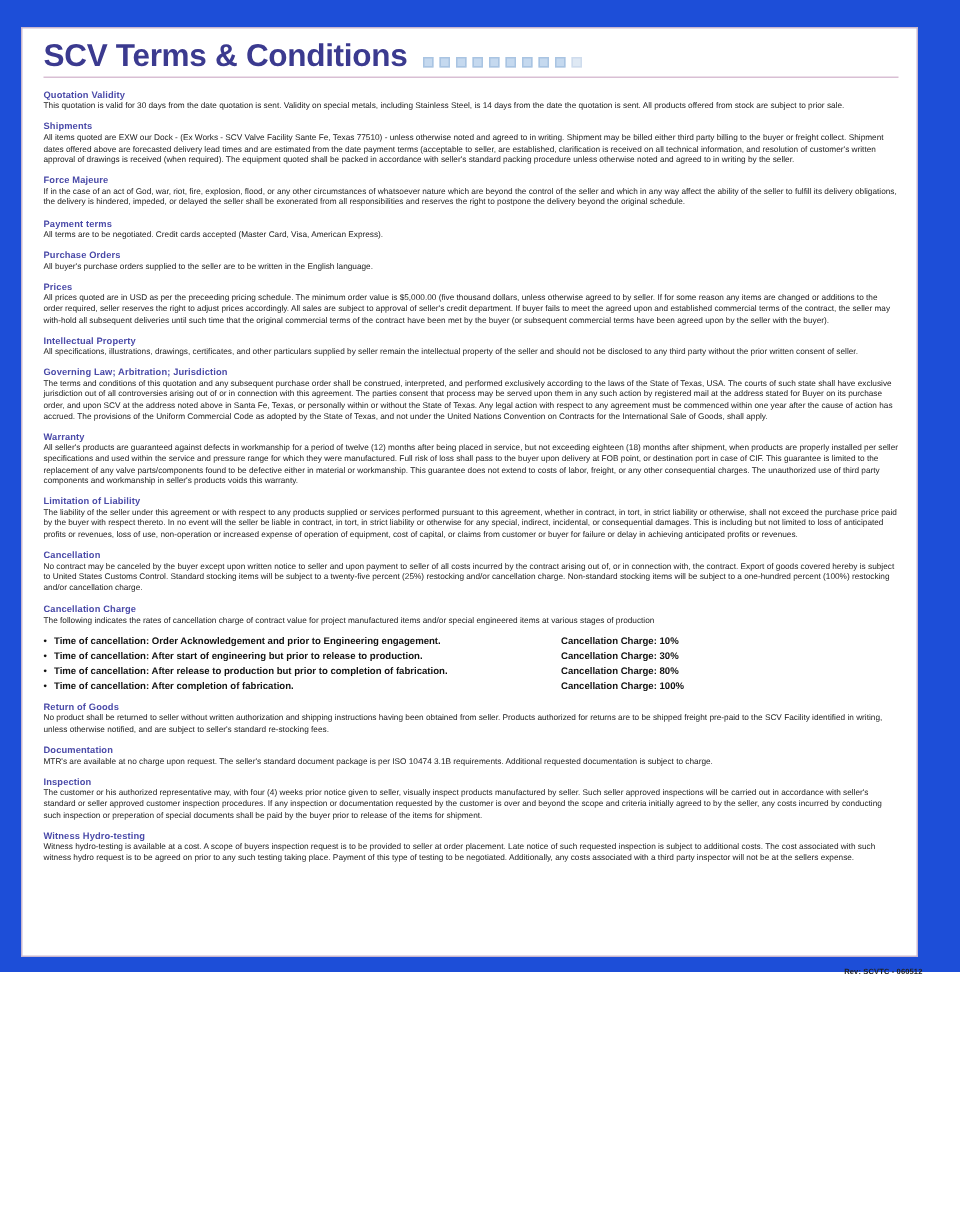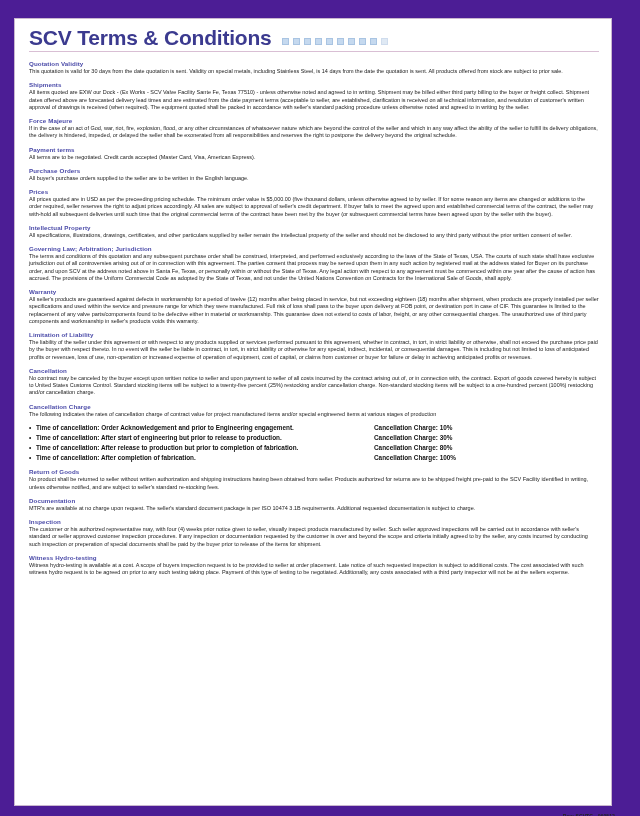--- a/index.html
+++ b/index.html
@@ -8,22 +8,22 @@
     padding: 0;
     width: 640px;
     height: 816px;
     background: #ffffff;
     font-family: "Liberation Sans", sans-serif;
   }
 
   #page {
     position: relative;
     width: 640px;
-    height: 816px;
-    background: #4c1d95;
+    height: 648px;
+    background: #1d4ed8;
     padding: 18px 28px 10px 14px;
   }
 
   
   #frame {
     position: relative;
     width: 100%;
     height: 100%;
     border: 1px solid #c9b7cf;
     background: #ffffff;

